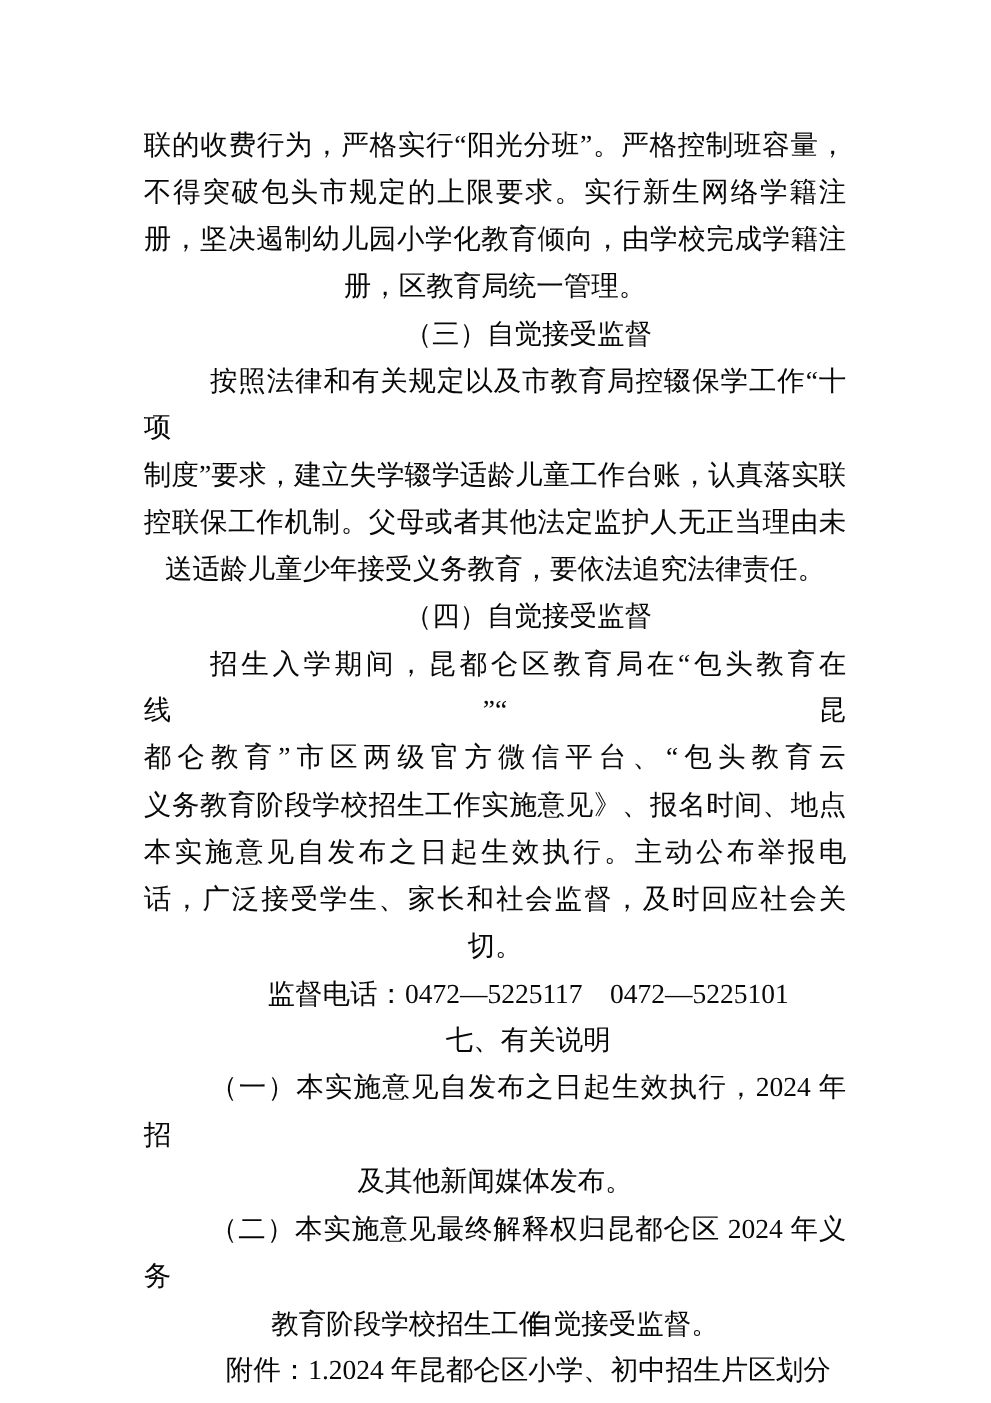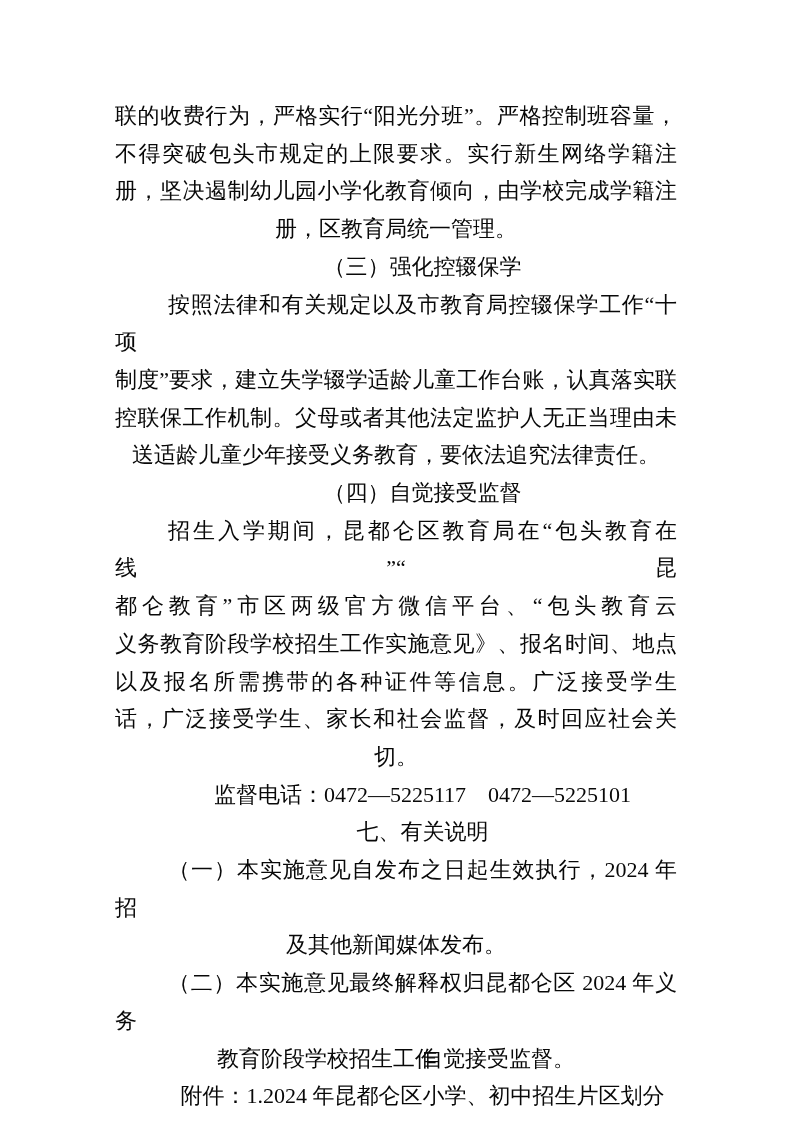--- a/index.html
+++ b/index.html
@@ -42,30 +42,30 @@
   }
 </style>
 </head>
 <body>
 
 <div class="page">
   <div class="line just">联的收费行为，严格实行“阳光分班”。严格控制班容量，</div>
   <div class="line just">不得突破包头市规定的上限要求。实行新生网络学籍注</div>
   <div class="line just">册，坚决遏制幼儿园小学化教育倾向，由学校完成学籍注</div>
   <div class="line">册，区教育局统一管理。</div>
-  <div class="line indent">（三）强化控辍保学</div>
+  <div class="line indent">（三）自觉接受监督</div>
   <div class="line indent just">按照法律和有关规定以及市教育局控辍保学工作“十项</div>
   <div class="line just">制度”要求，建立失学辍学适龄儿童工作台账，认真落实联</div>
   <div class="line just">控联保工作机制。父母或者其他法定监护人无正当理由未</div>
   <div class="line">送适龄儿童少年接受义务教育，要依法追究法律责任。</div>
   <div class="line indent">（四）自觉接受监督</div>
   <div class="line indent just">招生入学期间，昆都仑区教育局在“包头教育在线”“昆</div>
   <div class="line just">都仑教育”市区两级官方微信平台、“包头教育云</div>
   <div class="line just">义务教育阶段学校招生工作实施意见》、报名时间、地点</div>
-  <div class="line just">以及报名所需携带的各种证件等信息。广泛接受学生</div>
+  <div class="line just">本实施意见自发布之日起生效执行。主动公布举报电</div>
   <div class="line just">话，广泛接受学生、家长和社会监督，及时回应社会关</div>
   <div class="line">切。</div>
   <div class="line indent">监督电话：0472—5225117　0472—5225101</div>
   <div class="line indent">七、有关说明</div>
   <div class="line indent just">（一）本实施意见自发布之日起生效执行，2024 年招</div>
   <div class="line">及其他新闻媒体发布。</div>
   <div class="line indent just">（二）本实施意见最终解释权归昆都仑区 2024 年义务</div>
   <div class="line">
     <span>教育阶段学校招生工作</span><span class="overlap">自觉接受监督。</span>
   </div>

